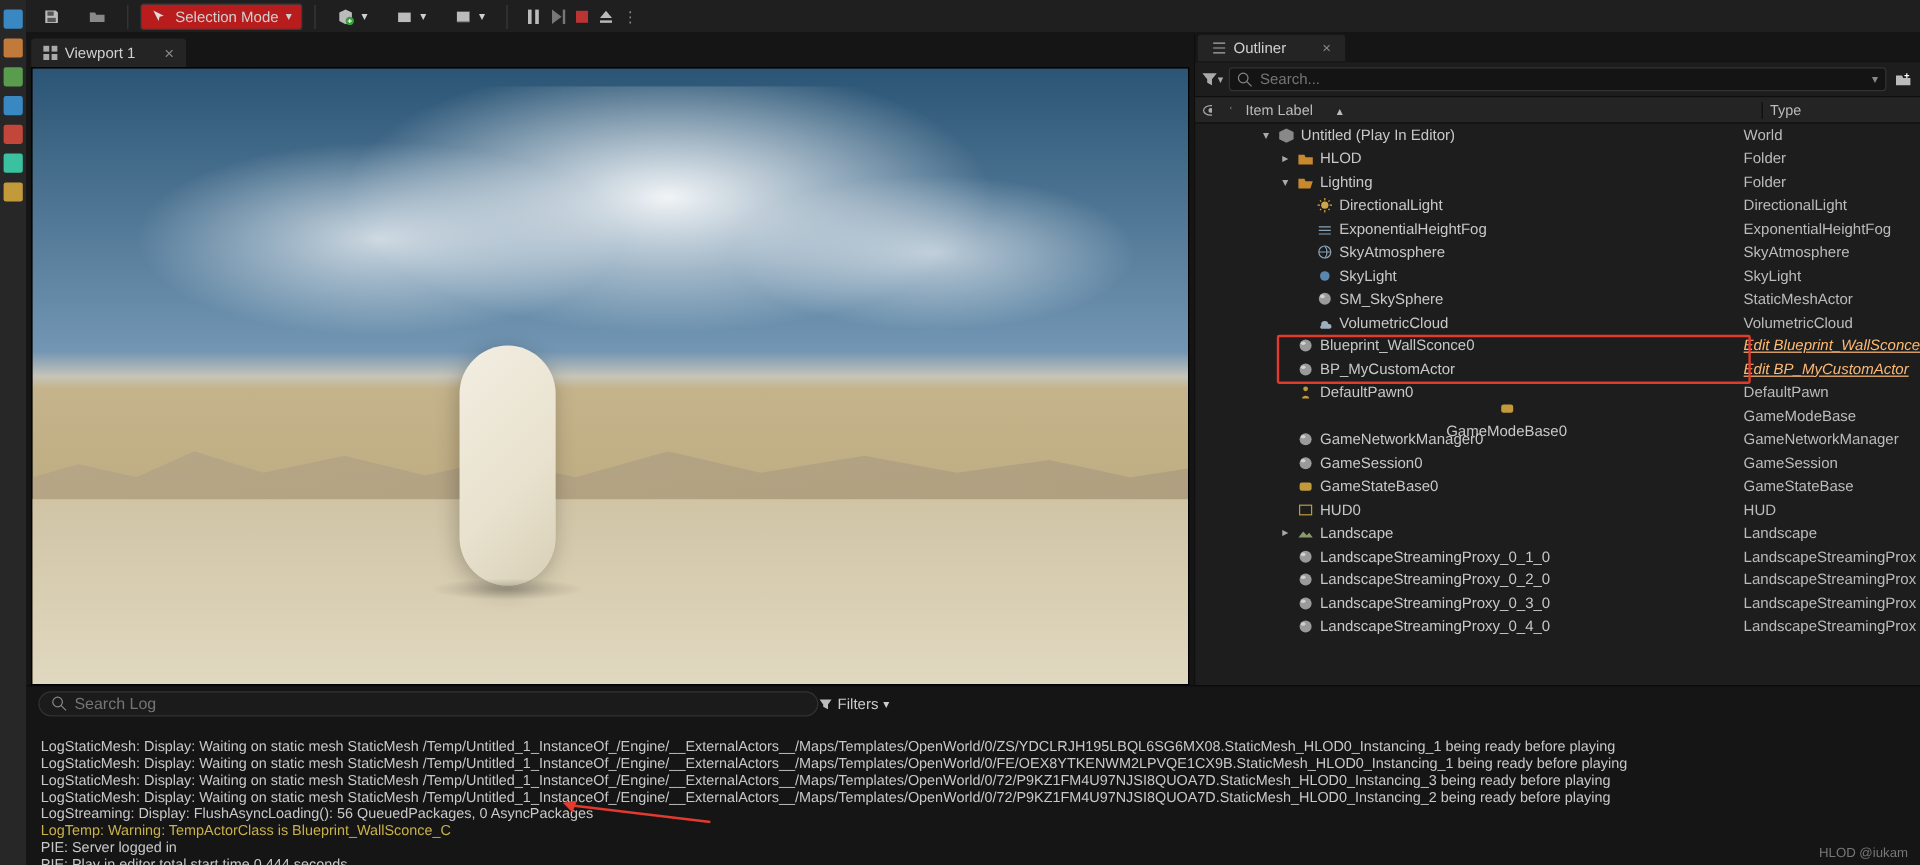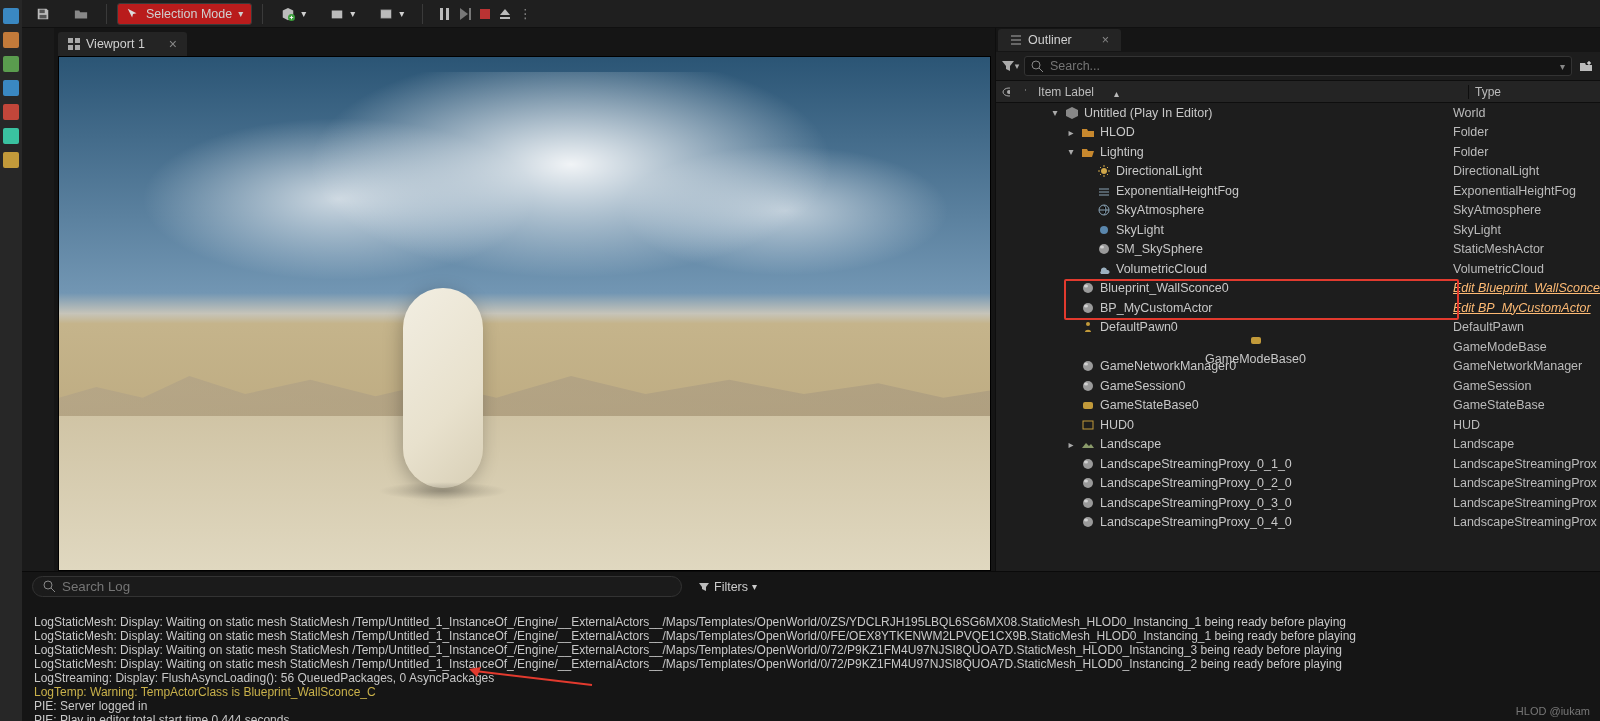--- a/index.html
+++ b/index.html
@@ -14,21 +14,21 @@
   .toolbar .btn { display:flex; align-items:center; gap:6px; padding:3px 8px; border-radius:3px; color:#d0d0d0; cursor:pointer;}
   .toolbar .btn.box { background:#b91c1c; border:1px solid #3a3a3a; }
   .toolbar .iconsm { width:14px;height:14px; }
   .toolbar .sep { width:1px;height:20px;background:#3a3a3a;margin:0 2px;}
   .toolbar .media { display:flex; gap:4px; margin-left:4px;}
   .toolbar .media span { width:16px;height:16px;display:flex;align-items:center;justify-content:center;color:#999;}
   svg { display:block; }
 
   
   .content { flex:1; display:flex; min-height:0; }
-  .viewport-wrap { flex:1; display:flex; flex-direction:column; background:#151515; padding:4px 4px 0 4px;margin-left:32px;}
+  .viewport-wrap { flex:1; display:flex; flex-direction:column; background:#151515; padding:4px 4px 0 4px;}
   .tabbar { display:flex; align-items:flex-end; height:24px; }
   .tab { display:flex;align-items:center;gap:6px;background:#242424;padding:4px 10px;border-radius:3px 3px 0 0;color:#d0d0d0;font-size:12.5px;}
   .tab .close { color:#888;font-size:14px;margin-left:18px;cursor:pointer;}
   .viewport { flex:1; position:relative; border:1px solid #000; overflow:hidden;
     background: linear-gradient(to bottom,#2b5575 0%,#7296b3 46%,#c6c4b9 50%,#c5b48b 52%, #b39f74 100%);
   }
   .mountains { position:absolute; left:0;right:0;bottom:28%;height:14%;
      background:linear-gradient(to right,#ad9f87,#a3957e);
      clip-path: polygon(0 60%,4% 45%,9% 60%,14% 30%,20% 55%,27% 35%,34% 58%,40% 40%,47% 60%,55% 30%,63% 55%,72% 35%,80% 55%,88% 40%,95% 60%,100% 50%,100% 100%,0 100%);
      opacity:.55;
@@ -66,21 +66,21 @@
   .row { display:flex; align-items:center; height:19.5px; }
   .labelcell { flex:1; display:flex; align-items:center; gap:4px; padding-left:4px; }
   .typecell { width:155px; padding-left:8px; color:#bbb; white-space:nowrap;overflow:hidden;}
   .typecell .link { color:#fdba74; text-decoration:underline;font-style:italic; }
   .arrow { width:10px;text-align:center;color:#aaa;font-size:10px;}
   .iconslot { width:16px;height:16px;display:flex;align-items:center;justify-content:center;}
   .highlight-box { position:absolute; border:2px solid #e23a2e; pointer-events:none; border-radius:2px;}
 
   
   .logpanel { height:150px; background:#151515; border-top:1px solid #0a0a0a; }
-  .logbar { display:flex;align-items:center; padding:4px 10px; gap:16px;}
+  .logbar { display:flex;align-items:center; padding:4px 10px; gap:0;}
   .logsearch { flex:1; max-width:650px; display:flex;align-items:center; background:#1b1b1b;border:1px solid #333;border-radius:12px;padding:2px 10px;gap:6px;}
   .logsearch input { flex:1;background:transparent;border:none;outline:none;color:#ccc;}
   .filters { display:flex;align-items:center;gap:4px;color:#ccc; font-size:12.5px; cursor:pointer;}
   .logtext { padding:0 12px; font-family:Consolas,monospace; font-size:12px; line-height:14px; color:#c8c8c8; white-space:pre; overflow:hidden;}
   .logtext .warn { color:#c9b14a; }
   .watermark { position:absolute; right:10px; bottom:4px; color:#777; font-size:11px; font-family:sans-serif;}
   .redarrow { position:absolute; pointer-events:none; }
 </style>
 </head>
 <body>

